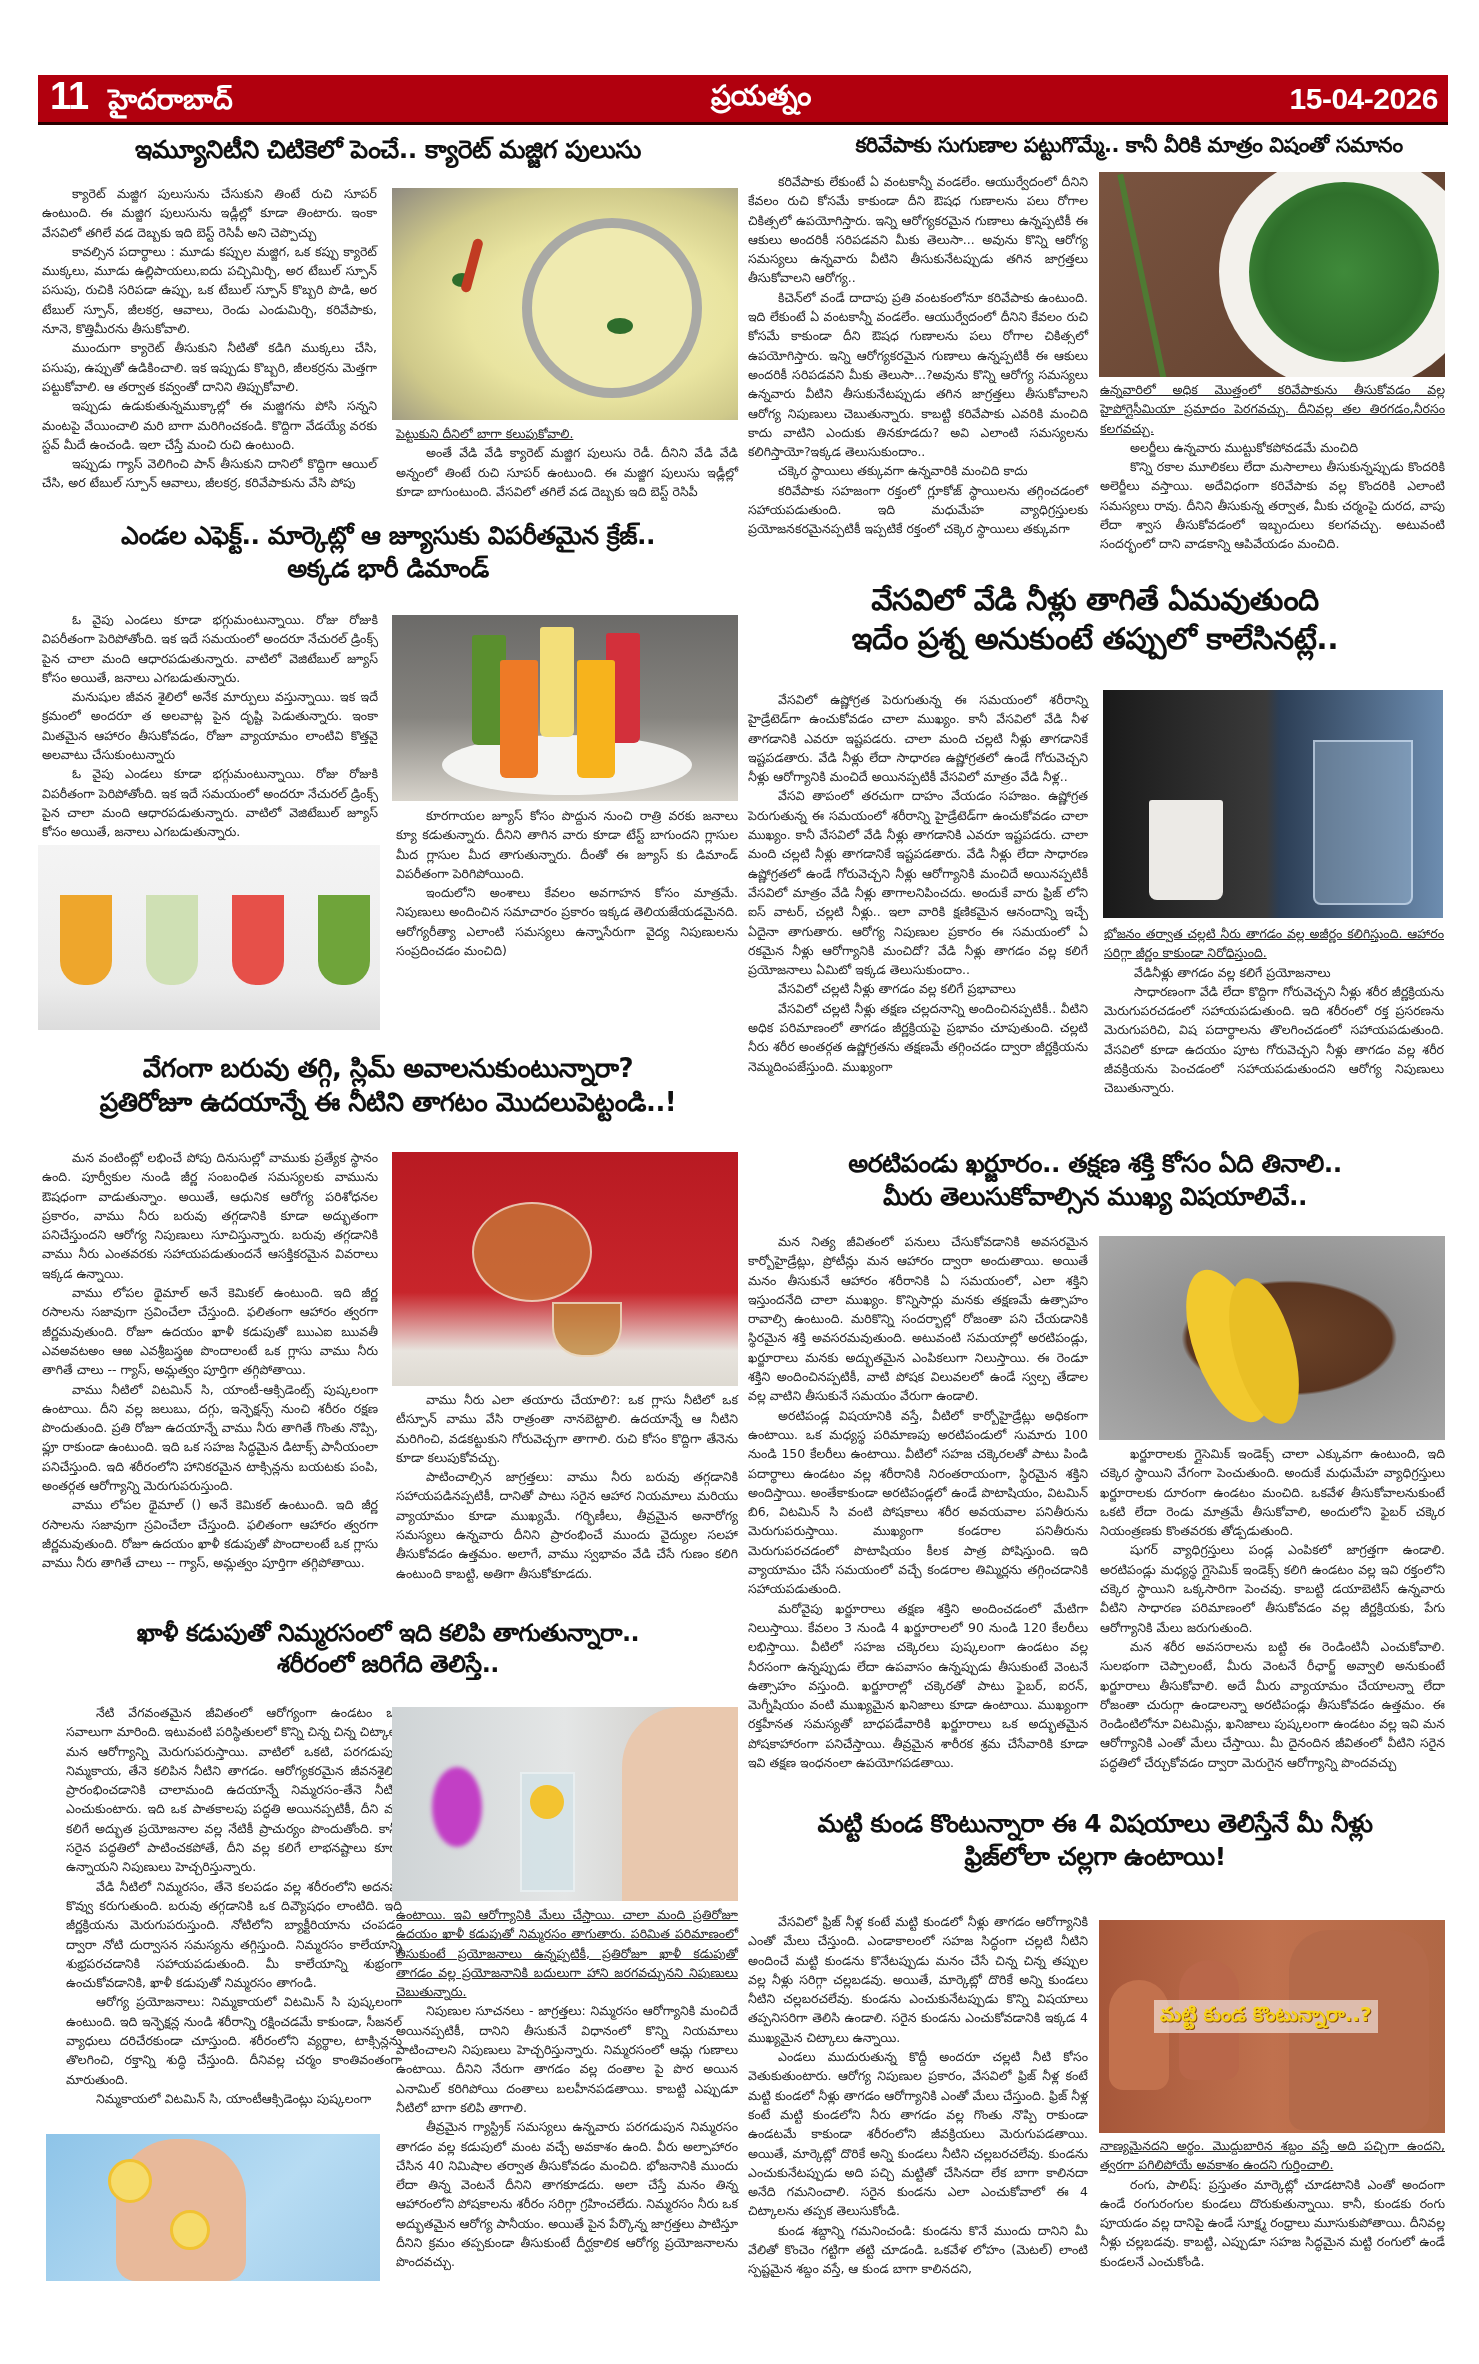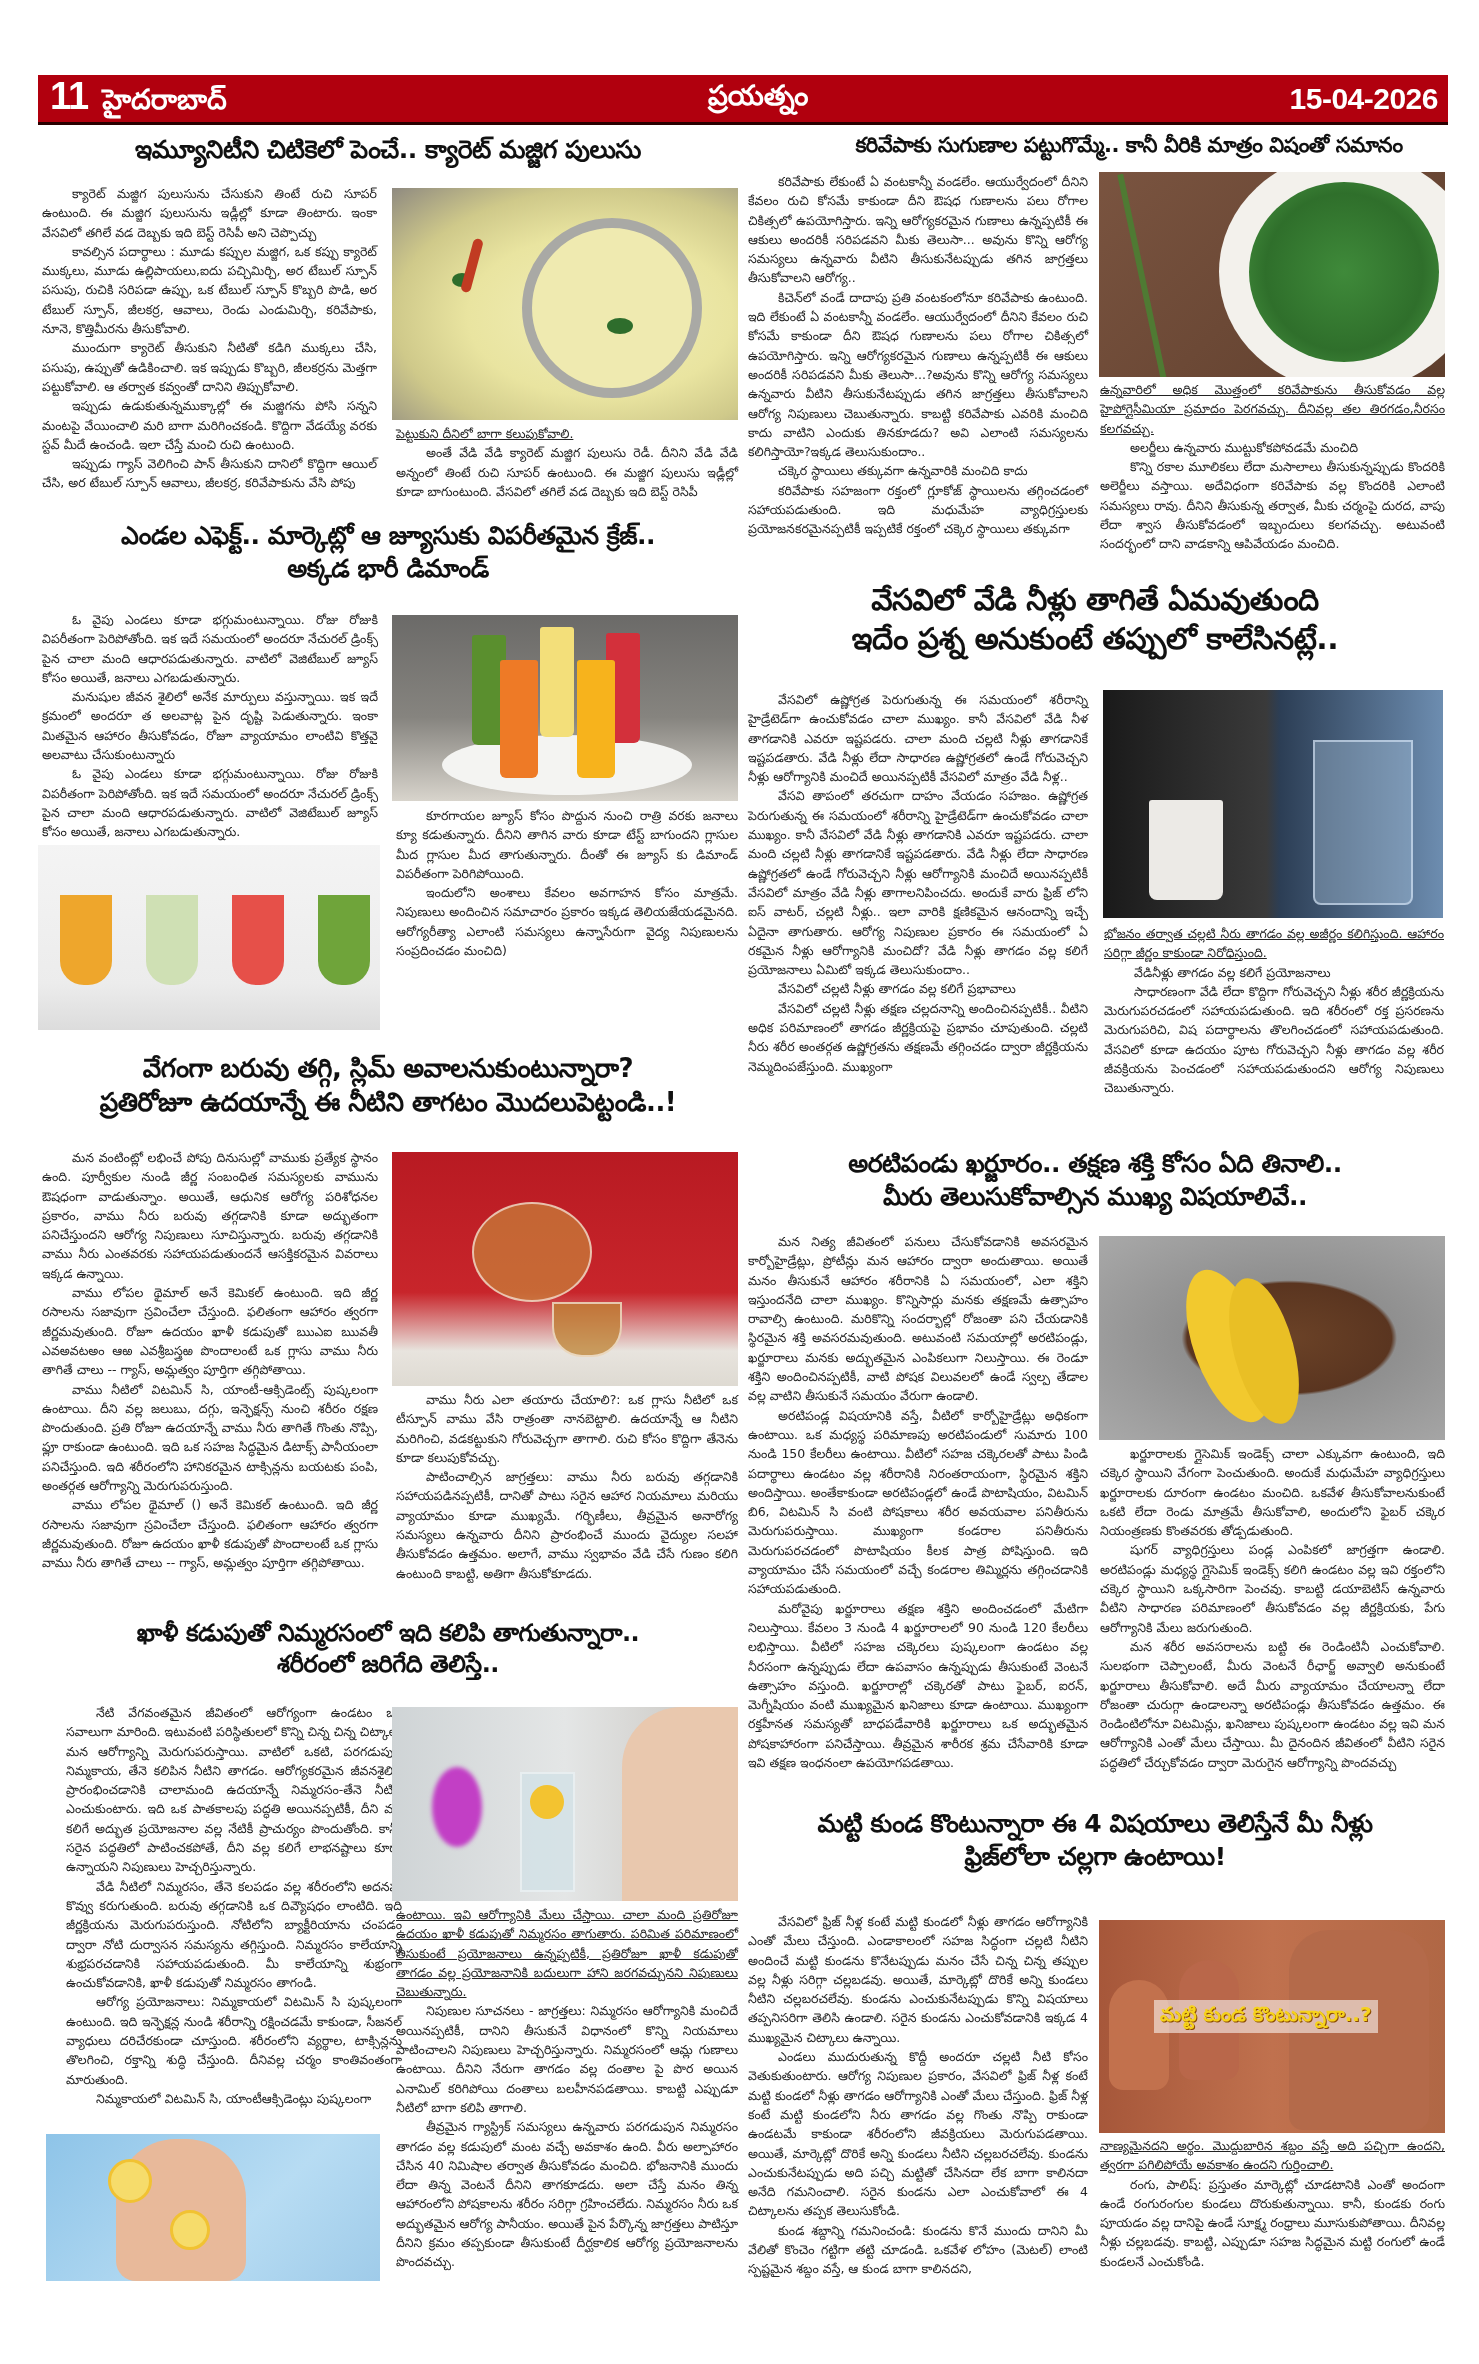--- a/index.html
+++ b/index.html
@@ -1,18 +1,18 @@
 <!DOCTYPE html>
 <html><head>
 <meta charset="utf-8">
 <style>
   * { box-sizing: border-box; margin: 0; padding: 0; }
   body { width: 1479px; height: 2364px; background: #ffffff; position: relative; font-family: "DejaVu Sans", sans-serif; color: #111; overflow: hidden; }
   .masthead { position: absolute; left: 38px; top: 75px; width: 1410px; height: 50px; background: #b1000e; border-bottom: 3px solid #2a0000; display: flex; align-items: center; justify-content: space-between; padding: 0 10px 0 12px; color: #fff; }
-  .masthead .left { display: flex; align-items: baseline; gap: 14px; }
+  .masthead .left { display: flex; align-items: baseline; gap: 20px; }
   .page-no { font-family: "Liberation Sans", sans-serif; font-weight: 700; font-size: 38px; letter-spacing: -1px; }
   .city { font-weight: 700; font-size: 28px; }
   .paper-name { font-weight: 700; font-size: 28px; }
   .date { font-family: "Liberation Sans", sans-serif; font-weight: 700; font-size: 30px; letter-spacing: -0.5px; }
   .article { position: absolute; }
   .headline { font-weight: 700; color: #111; text-align: center; line-height: 1.3; letter-spacing: -0.5px; }
   .body-text { position: absolute; font-size: 12.5px; line-height: 19.3px; text-align: justify; color: #222; }
   .body-text p { text-indent: 2.4em; }
   .photo { position: absolute; overflow: hidden; }
   .caption-text { position: absolute; font-size: 12.5px; line-height: 19.3px; text-align: justify; color: #222; }

